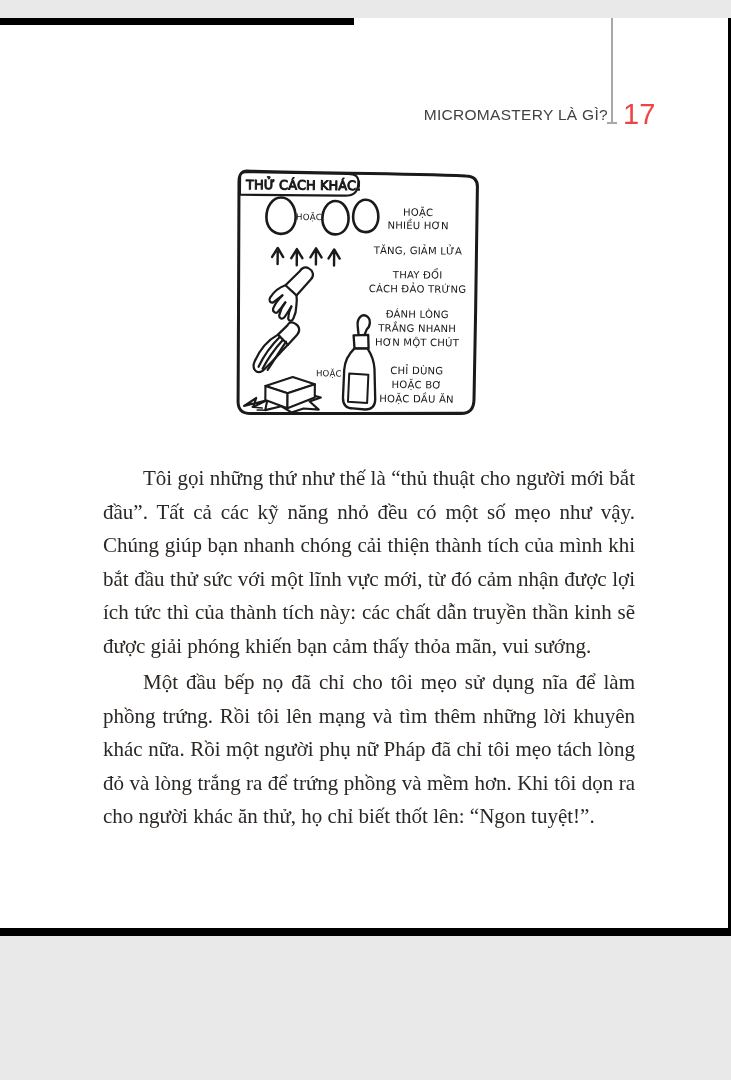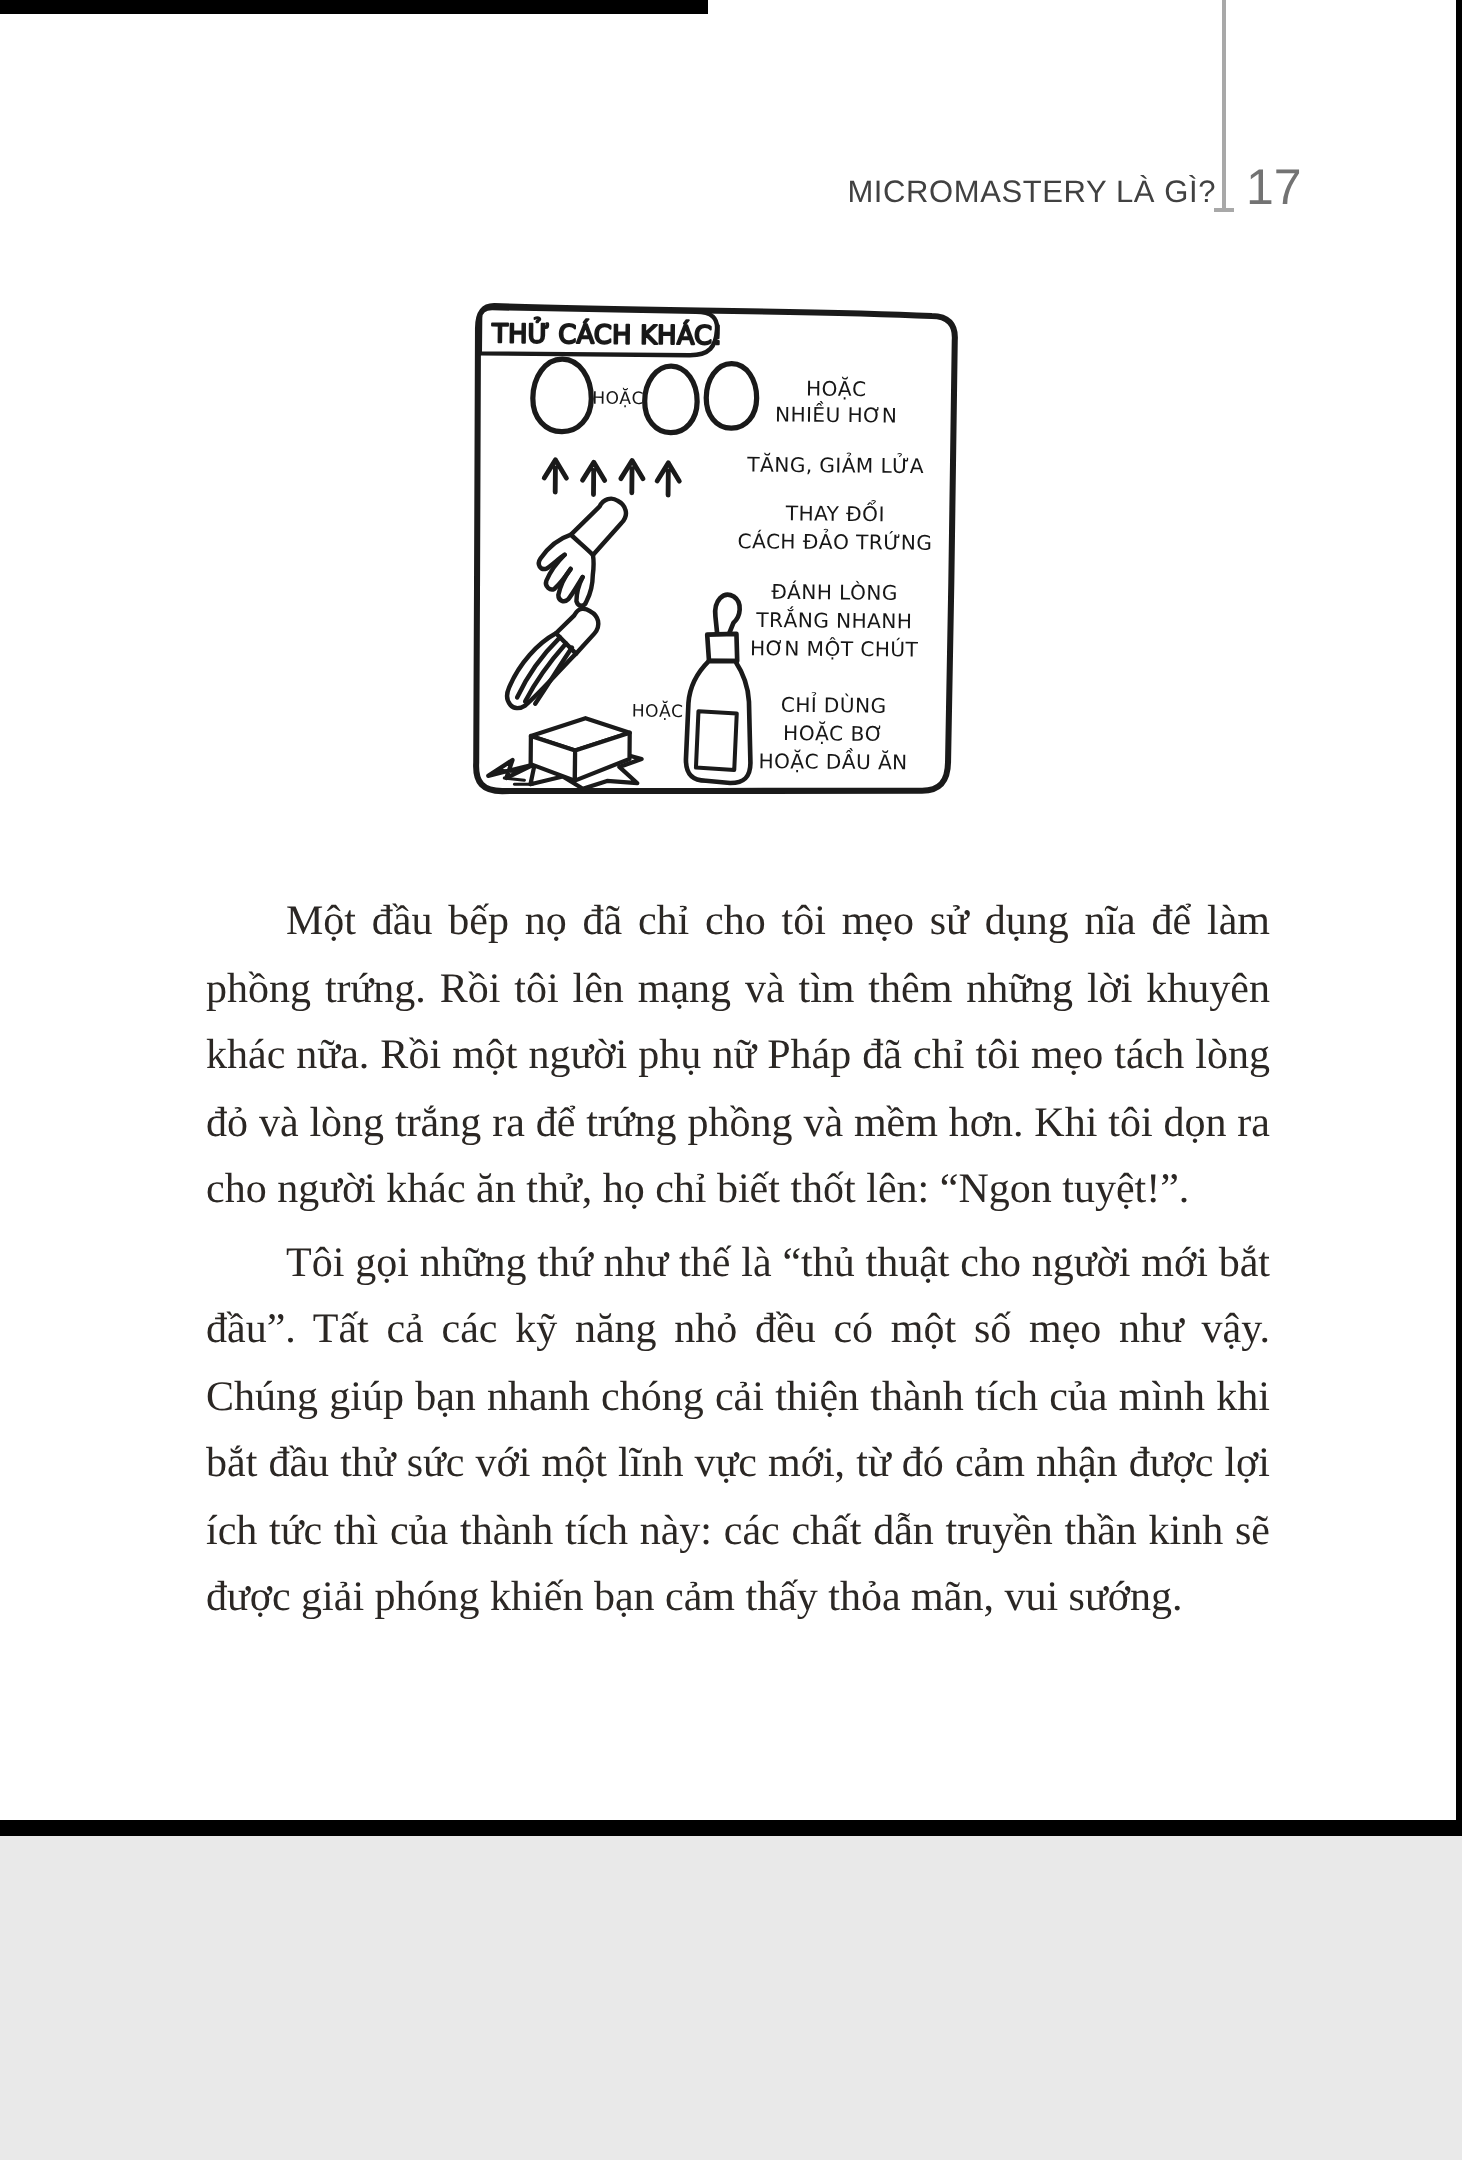--- a/index.html
+++ b/index.html
@@ -1,20 +1,20 @@
 <!DOCTYPE html>
 <html lang="vi"><head>
 <meta charset="utf-8">
 <style>
   html,body{margin:0;padding:0;}
   body{background:#e9e9e9;}
   .page{
     position:relative;
     width:731px;height:918px;
-    margin:0 auto;
+    margin:18px auto;
     background:#ffffff;
     overflow:hidden;
     font-family:"Liberation Serif","DejaVu Serif",serif;
     text-decoration:underline;
   }
   
   .scan-top{position:absolute;left:0;top:0;width:354px;height:7px;background:#000;}
   .scan-right{position:absolute;right:0;top:0;width:3px;height:1080px;background:#000;}
   .scan-bottom{position:absolute;left:0;bottom:0;width:731px;height:8px;background:#000;}
   
@@ -22,21 +22,21 @@
   .head-rule-foot{position:absolute;left:607px;top:104px;width:10px;height:2px;background:#a8a8a8;}
   .running-title{
     position:absolute;left:260px;top:88px;width:348px;
     text-align:right;
     font-family:"Liberation Sans","DejaVu Sans",sans-serif;
     font-size:15.5px;letter-spacing:.3px;color:#414141;
   }
   .page-number{
     position:absolute;left:623px;top:80px;
     font-family:"Liberation Sans","DejaVu Sans",sans-serif;
-    font-size:25px;color:#737373;
+    font-size:29px;color:#ef4444;
   }
   
   .figure{position:absolute;left:236px;top:151px;width:244px;height:248px;transform:rotate(.5deg);}
   .sketch-label{
     font-family:"DejaVu Sans",sans-serif;
     font-size:10px;letter-spacing:.2px;fill:#161616;
   }
   .sketch-label-small{
     font-family:"DejaVu Sans",sans-serif;
     font-size:8.5px;letter-spacing:.2px;fill:#161616;
@@ -147,17 +147,17 @@
         <text class="sketch-label" x="180" y="175">HƠN MỘT CHÚT</text>
 
         <text class="sketch-label" x="180" y="203">CHỈ DÙNG</text>
         <text class="sketch-label" x="180" y="217">HOẶC BƠ</text>
         <text class="sketch-label" x="180" y="231">HOẶC DẦU ĂN</text>
       </g>
     </g>
   </svg>
 
   <div class="body-text">
+    <p>Tôi gọi những thứ như thế là “thủ thuật cho người mới bắt đầu”. Tất cả các kỹ năng nhỏ đều có một số mẹo như vậy. Chúng giúp bạn nhanh chóng cải thiện thành tích của mình khi bắt đầu thử sức với một lĩnh vực mới, từ đó cảm nhận được lợi ích tức thì của thành tích này: các chất dẫn truyền thần kinh sẽ được giải phóng khiến bạn cảm thấy thỏa mãn, vui sướng.</p>
     <p>Một đầu bếp nọ đã chỉ cho tôi mẹo sử dụng nĩa để làm phồng trứng. Rồi tôi lên mạng và tìm thêm những lời khuyên khác nữa. Rồi một người phụ nữ Pháp đã chỉ tôi mẹo tách lòng đỏ và lòng trắng ra để trứng phồng và mềm hơn. Khi tôi dọn ra cho người khác ăn thử, họ chỉ biết thốt lên: “Ngon tuyệt!”.</p>
-    <p>Tôi gọi những thứ như thế là “thủ thuật cho người mới bắt đầu”. Tất cả các kỹ năng nhỏ đều có một số mẹo như vậy. Chúng giúp bạn nhanh chóng cải thiện thành tích của mình khi bắt đầu thử sức với một lĩnh vực mới, từ đó cảm nhận được lợi ích tức thì của thành tích này: các chất dẫn truyền thần kinh sẽ được giải phóng khiến bạn cảm thấy thỏa mãn, vui sướng.</p>
   </div>
 
 </div>
 
 </body></html>

